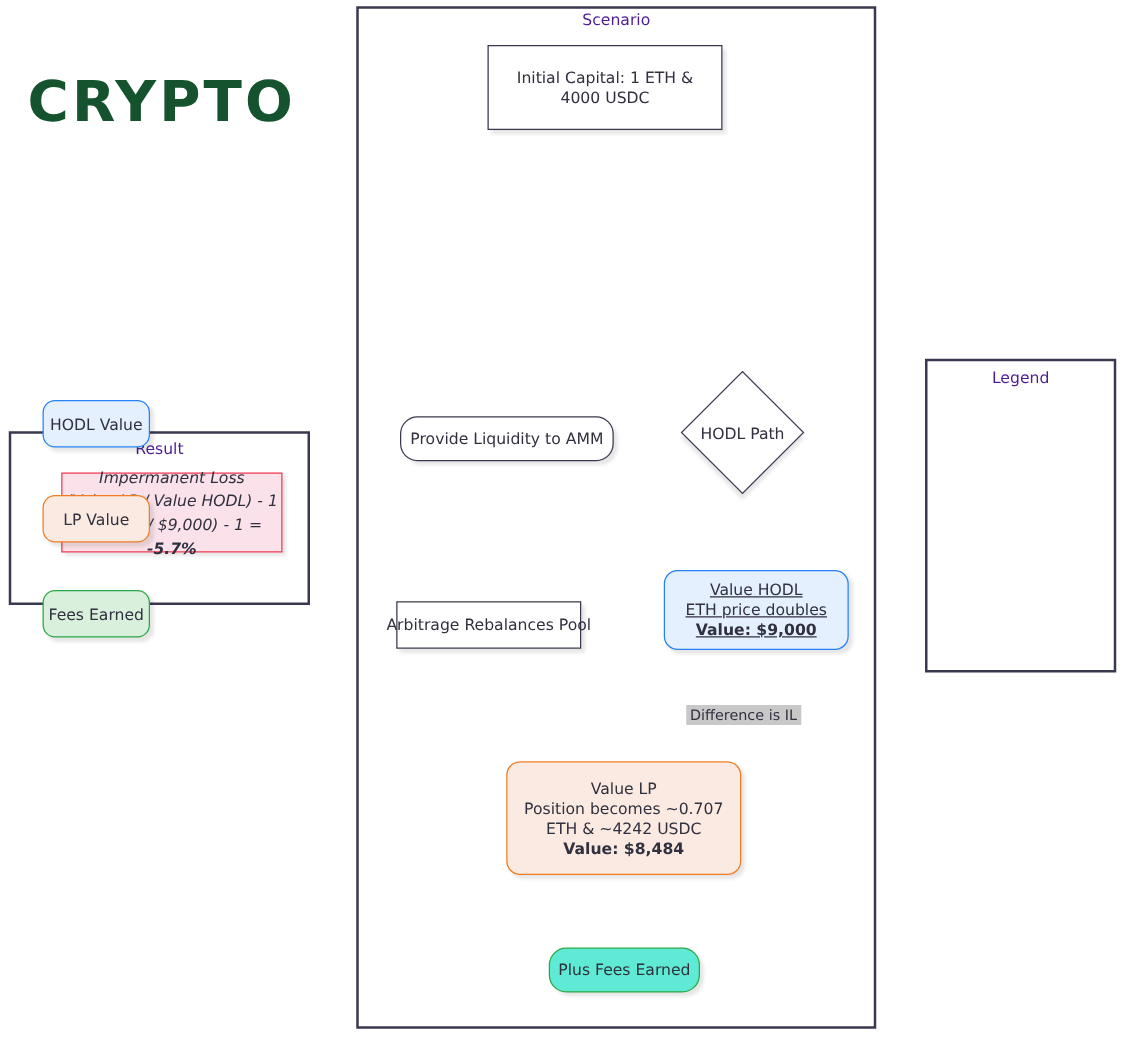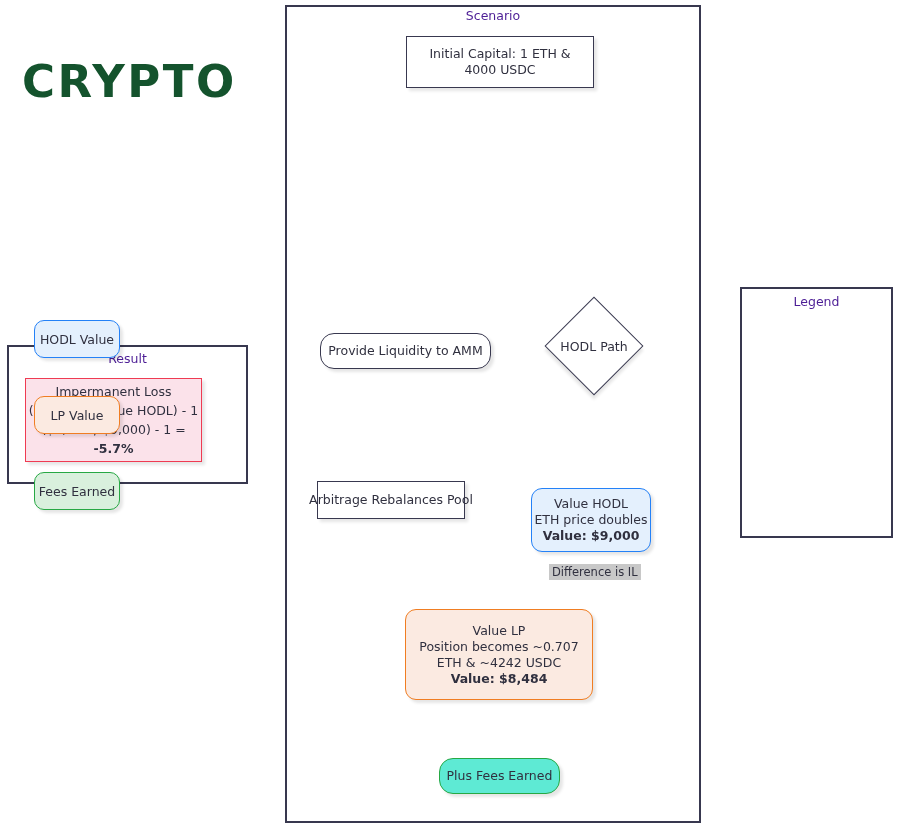--- a/index.html
+++ b/index.html
@@ -189,61 +189,61 @@
 
       <path d="M 594,532 L 594,578 L 551,606" marker-end="url(#arrow)"></path>
 
       <path d="M 499,700 L 499,755" marker-end="url(#arrow)"></path>
     </g>
   </svg>
 
   <div class="panel" id="scenario-panel"></div>
   <div class="panel-title" style="left:285px; top:8px; width:416px;">Scenario</div>
 
-  <div class="node rect" style="left:406px; top:36px; width:188px; height:52px;">
+  <div class="node rect" style="left:390px; top:36px; width:188px; height:68px;">
     <span class="ln">Initial Capital: 1 ETH &amp;</span>
     <span class="ln">4000 USDC</span>
   </div>
 
 
   <div class="diamond" style="left:540px; top:296px; width:108px; height:100px;">
     <span class="dshape"></span>
     <span class="dlabel">HODL Path</span>
   </div>
 
   <div class="node stadium" style="left:320px; top:333px; width:171px; height:36px;">
     <span class="ln">Provide Liquidity to AMM</span>
   </div>
 
   <div class="node rect" style="left:317px; top:481px; width:148px; height:38px;">
     <span class="ln">Arbitrage Rebalances Pool</span>
   </div>
 
-  <div class="node rounded blue" style="left:531px; top:488px; width:120px; height:64px;">
+  <div class="node rounded blue" style="left:531px; top:456px; width:148px; height:64px;text-decoration:underline;">
     <span class="ln">Value HODL</span>
     <span class="ln">ETH price doubles</span>
     <span class="ln bold">Value: $9,000</span>
   </div>
 
   <div class="edge-label" style="left:549px; top:564px;">Difference is IL</div>
 
   <div class="node rounded orange" style="left:405px; top:609px; width:188px; height:91px;">
     <span class="ln">Value LP</span>
     <span class="ln">Position becomes ~0.707</span>
     <span class="ln">ETH &amp; ~4242 USDC</span>
     <span class="ln bold">Value: $8,484</span>
   </div>
 
   <div class="node stadium green" style="left:439px; top:758px; width:121px; height:36px;">
     <span class="ln">Plus Fees Earned</span>
   </div>
 
   <div class="panel" id="result-panel"></div>
   <div class="panel-title" style="left:7px; top:351px; width:241px;">Result</div>
-  <div class="result-inner" style="left:25px; top:378px; width:177px; height:84px;">
+  <div class="result-inner" style="left:49px; top:378px; width:177px; height:64px;font-style:italic;">
     <span class="ln bold">Impermanent Loss</span>
     <span class="ln">(Value LP / Value HODL) - 1</span>
     <span class="ln"><span>($8,484 / $9,000) - 1 = </span><b>-5.7%</b></span>
   </div>
 
   <div class="panel" id="legend-panel"></div>
   <div class="panel-title" style="left:740px; top:294px; width:153px;">Legend</div>
 
   <div class="legend-item" style="top:396px; border-color:#f07d22; background:#fbeae1;">
     <span>LP Value</span>

